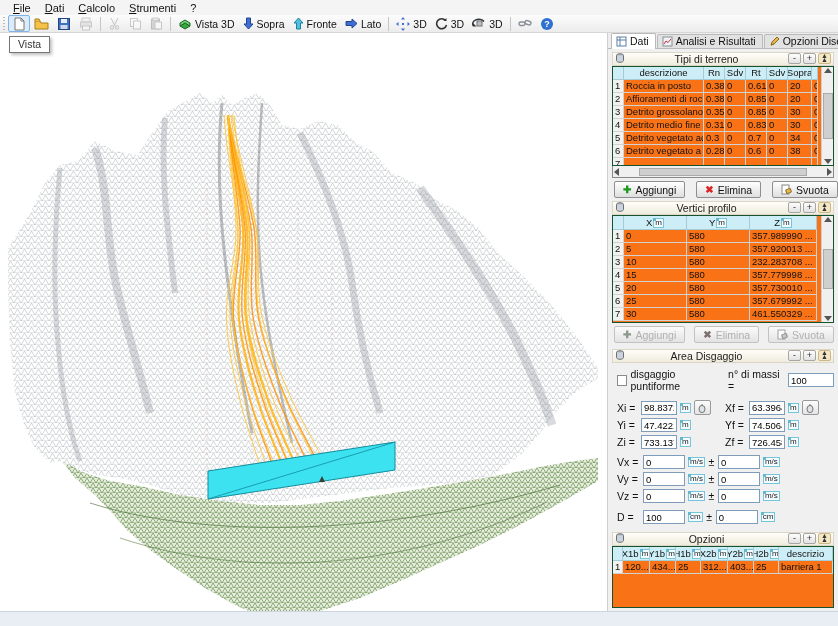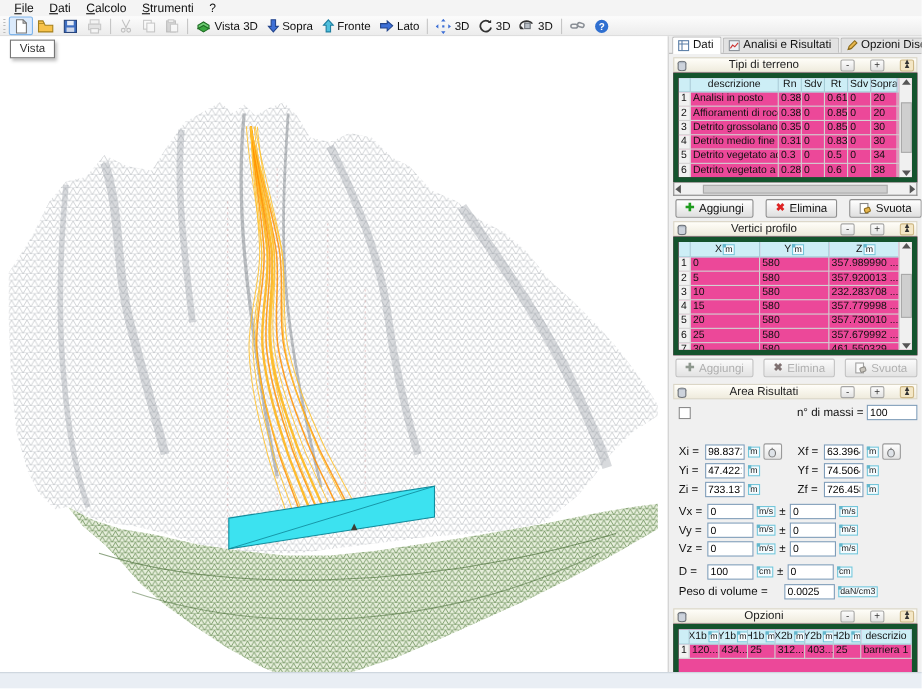--- a/index.html
+++ b/index.html
@@ -38,26 +38,26 @@
   
   #statusbar{position:absolute;left:0;right:0;bottom:0;height:15px;background:#e9eef4;border-top:1px solid #ccd4dd}
 
   
   #sidebar{position:absolute;top:33px;left:607px;width:231px;height:578px;background:#f0f0f0;border-left:1px solid #cfcfcf;overflow:hidden}
   #tabstrip{height:16px;display:flex;align-items:flex-end;padding-left:3px;background:#ededed;border-bottom:1px solid #b9b9b9}
   .tab{display:flex;align-items:center;gap:3px;height:14px;padding:0 6px 1px 4px;margin-right:1px;border:1px solid #b9b9b9;border-bottom:none;border-radius:2px 2px 0 0;background:#e2e2e2;font-size:10.5px;white-space:nowrap}
   .tab.active{background:#fff;height:16px;margin-bottom:-1px}
 
   .panel{margin:3px 4px 0 4px}
-  .ptitle{height:14px;display:flex;align-items:flex-end;gap:14px;background:linear-gradient(#fffef9,#efebdd);border:1px solid #dbd6c6;padding:0 2px}
+  .ptitle{height:14px;display:flex;align-items:flex-start;gap:2px;background:linear-gradient(#fffef9,#efebdd);border:1px solid #dbd6c6;padding:0 2px}
   .ptitle .t{flex:1;text-align:center;font-size:10.5px;color:#222}
   .pbtn{width:13px;height:11px;border:1px solid #a6a6a6;background:linear-gradient(#fdfdfd,#e2e2e2);border-radius:2px;font-size:9px;line-height:8px;text-align:center;color:#333}
   .chev{background:#f4e7c6;border-color:#cdb784;font-size:7px;line-height:4px;letter-spacing:0}
 
-  .tblwrap{border:5px solid #14532d;background:#ec4899;display:flex}
+  .tblwrap{border:1px solid #14532d;background:#f97316;display:flex}
   .tmain{flex:1;overflow:hidden}
   .tr{display:grid;height:13px;line-height:12px;font-size:9.5px;white-space:nowrap}
   .td{border-right:1px solid #d2d2d2;border-bottom:1px solid #d2d2d2;padding:0 2px;overflow:hidden}
   .th{background:var(--header-cyan);border-right:1px solid #a5ccd6;border-bottom:1px solid #a5ccd6;text-align:center;display:flex;align-items:center;justify-content:center;gap:1px;padding:0 1px;overflow:hidden}
   .rn{background:#f1f1f1}
   .g-ter{grid-template-columns:11px 80px 21px 21px 21px 21px 24px 6px}
   .g-ver{grid-template-columns:11px 63px 63px 67px}
   .g-ver.hdr{height:14px}
   .g-bar{grid-template-columns:10px 27px 26px 25px 27px 26px 25px 1fr}
   .chip{display:inline-block;background:#f3fbfe;border:1px solid #74c6da;font-size:8px;line-height:8px;padding:0 1px;color:#222;position:relative}
@@ -339,21 +339,21 @@
           <div class="th">Sdv</div>
           <div class="th">Rt</div>
           <div class="th">Sdv</div>
           <div class="th">Sopra</div>
           <div class="th"></div>
         </div>
         <div>
 
         <div class="tr g-ter">
             <div class="td rn">1</div>
-            <div class="td">Analisi in posto</div>
+            <div class="td">Roccia in posto</div>
             <div class="td">0.38</div>
             <div class="td">0</div>
             <div class="td">0.61</div>
             <div class="td">0</div>
             <div class="td">20</div>
             <div class="td">0</div>
           </div>
             <div class="tr g-ter">
             <div class="td rn">2</div>
             <div class="td">Affioramenti di rocci...</div>
@@ -382,21 +382,21 @@
             <div class="td">0.83</div>
             <div class="td">0</div>
             <div class="td">30</div>
             <div class="td">0</div>
           </div>
             <div class="tr g-ter">
             <div class="td rn">5</div>
             <div class="td">Detrito vegetato ad a...</div>
             <div class="td">0.3</div>
             <div class="td">0</div>
-            <div class="td">0.5</div>
+            <div class="td">0.7</div>
             <div class="td">0</div>
             <div class="td">34</div>
             <div class="td">0</div>
           </div>
             <div class="tr g-ter">
             <div class="td rn">6</div>
             <div class="td">Detrito vegetato a bo...</div>
             <div class="td">0.28</div>
             <div class="td">0</div>
             <div class="td">0.6</div>
@@ -548,34 +548,35 @@
 
     </div>
   </div>
 
   <div class="panel" style="margin-top:6px">
     <div class="ptitle">
       <svg width="10" height="10" viewBox="0 0 10 10">
           <ellipse cx="5" cy="2.5" rx="3.5" ry="1.8" fill="#aeb6c2" stroke="#6b7077"></ellipse>
           <path d="M1.5 2.5v5c0 1 1.6 1.8 3.5 1.8s3.5-.8 3.5-1.8v-5" fill="#cdd3dc" stroke="#6b7077"></path>
         </svg>
-      <span class="t">Area Risultati</span>
+      <span class="t">Area Disgaggio</span>
       <span class="pbtn">-</span>
       <span class="pbtn">+</span>
       <span class="pbtn chev">▲<br>▲</span>
     </div>
 
     <div class="frow" style="margin-top:5px">
       <span class="cbox"></span>
+      <span class="lbl">disgaggio puntiforme</span>
       <span class="spacer"></span>
       <span class="lbl">n° di massi =</span>
       <input class="inp w44" value="100" style="">
     </div>
 
-    <div class="cols2" style="margin-top:18px">
+    <div class="cols2" style="margin-top:5px">
       <div class="colL">
         <div class="frow">
             <span class="lbl" style="width:21px">Xi =</span>
             <input class="inp w34" value="98.8372" style="">
             <span class="chip">m</span>
             <span class="pick">
               <svg width="10" height="10" viewBox="0 0 10 10">
                 <ellipse cx="5" cy="6" rx="3" ry="3.6" fill="#dfe3e8" stroke="#777"></ellipse>
                 <path d="M5 2.5V1" stroke="#777"></path>
               </svg>
@@ -646,25 +647,20 @@
       </div>
 
     <div class="frow" style="margin-top:7px">
       <span class="lbl" style="width:23px">D =</span>
       <input class="inp w40" value="100" style="">
       <span class="chip">cm</span>
       <span class="pm">±</span>
       <input class="inp w40" value="0" style="">
       <span class="chip">cm</span>
     </div>
-    <div class="frow" style="margin-top:4px">
-      <span class="lbl">Peso di volume =</span>
-      <input class="inp w44" style="margin-left: 12px;" value="0.0025">
-      <span class="chip">daN/cm3</span>
-    </div>
   </div>
 
   <div class="panel" style="margin-top:8px">
     <div class="ptitle">
       <svg width="10" height="10" viewBox="0 0 10 10">
           <ellipse cx="5" cy="2.5" rx="3.5" ry="1.8" fill="#aeb6c2" stroke="#6b7077"></ellipse>
           <path d="M1.5 2.5v5c0 1 1.6 1.8 3.5 1.8s3.5-.8 3.5-1.8v-5" fill="#cdd3dc" stroke="#6b7077"></path>
         </svg>
       <span class="t">Opzioni</span>
       <span class="pbtn">-</span>

